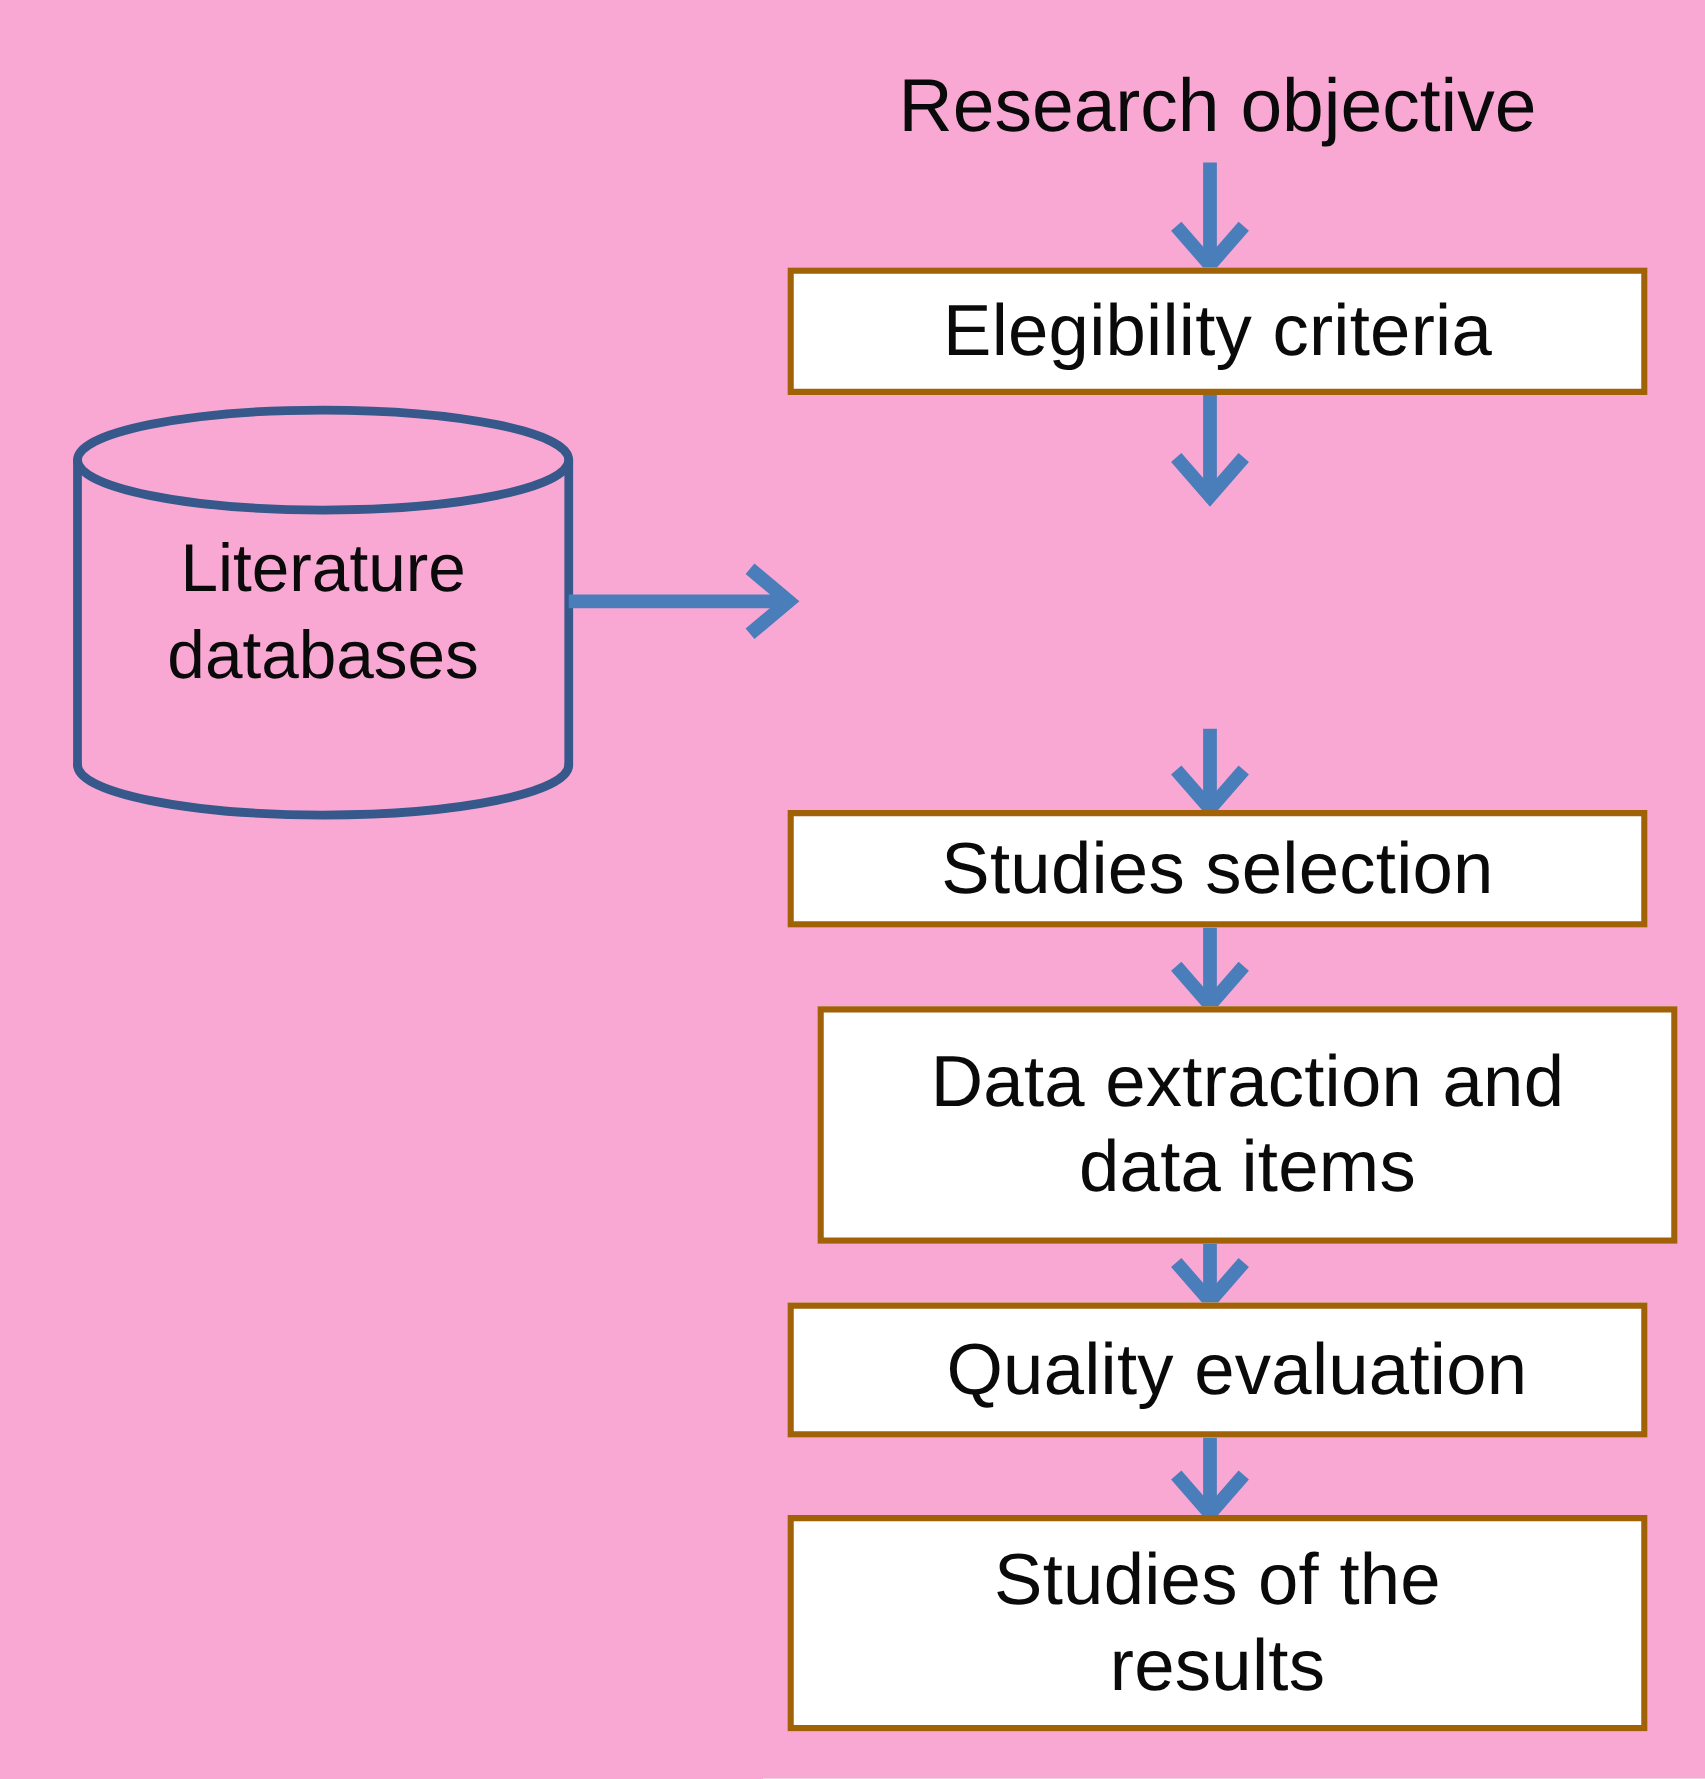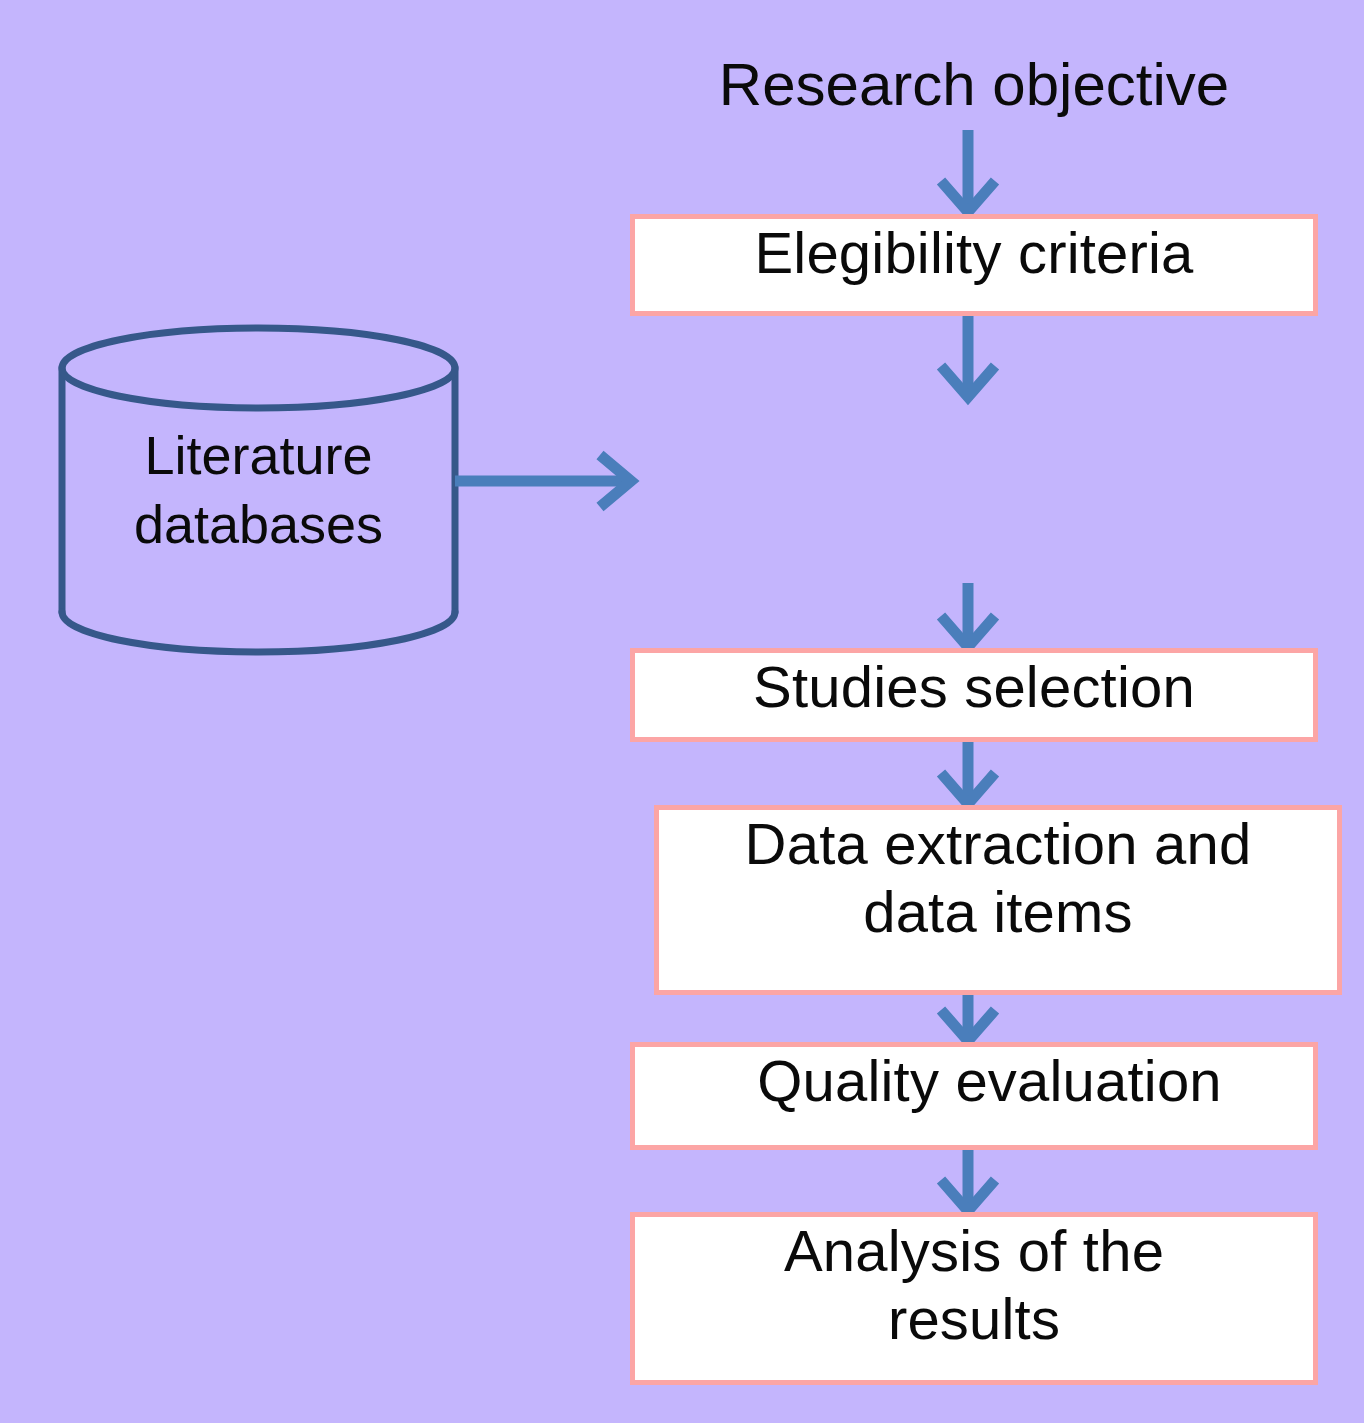--- a/index.html
+++ b/index.html
@@ -8,42 +8,42 @@
     padding: 0;
     background: #ffffff;
   }
   body {
     font-family: "Liberation Sans", sans-serif;
   }
   #canvas {
     position: relative;
     width: 1364px;
     height: 1423px;
-    background: #c4b5fd;
+    background: #f9a8d4;
     overflow: hidden;
   }
 
   
   #vector-layer {
     position: absolute;
     left: 0;
     top: 0;
     width: 1364px;
     height: 1423px;
     pointer-events: none;
   }
 
   
   .proc-box {
     position: absolute;
     box-sizing: border-box;
     background: #ffffff;
-    border: 5px solid #fca5a5;
+    border: 5px solid #a16207;
     display: flex;
-    align-items: flex-start;
+    align-items: center;
     justify-content: center;
     text-align: center;
   }
   .proc-label {
     color: #0a0a0a;
     font-size: 58px;
     line-height: 1.18;
     letter-spacing: 0.2px;
     white-space: pre-line;
     padding: 0 10px;
@@ -139,17 +139,17 @@
   <div class="proc-box" style="left:630px; top:805px; width:688px; height:190px;margin-left:24px;">
     <span class="proc-label">Data extraction and
 data items</span>
   </div>
 
   <div class="proc-box" style="left:630px; top:1042px; width:688px; height:108px;padding-left:31px;">
     <span class="proc-label">Quality evaluation</span>
   </div>
 
   <div class="proc-box" style="left:630px; top:1212px; width:688px; height:173px;">
-    <span class="proc-label">Analysis of the
+    <span class="proc-label">Studies of the
 results</span>
   </div>
 
 </div>
 
 </body></html>

